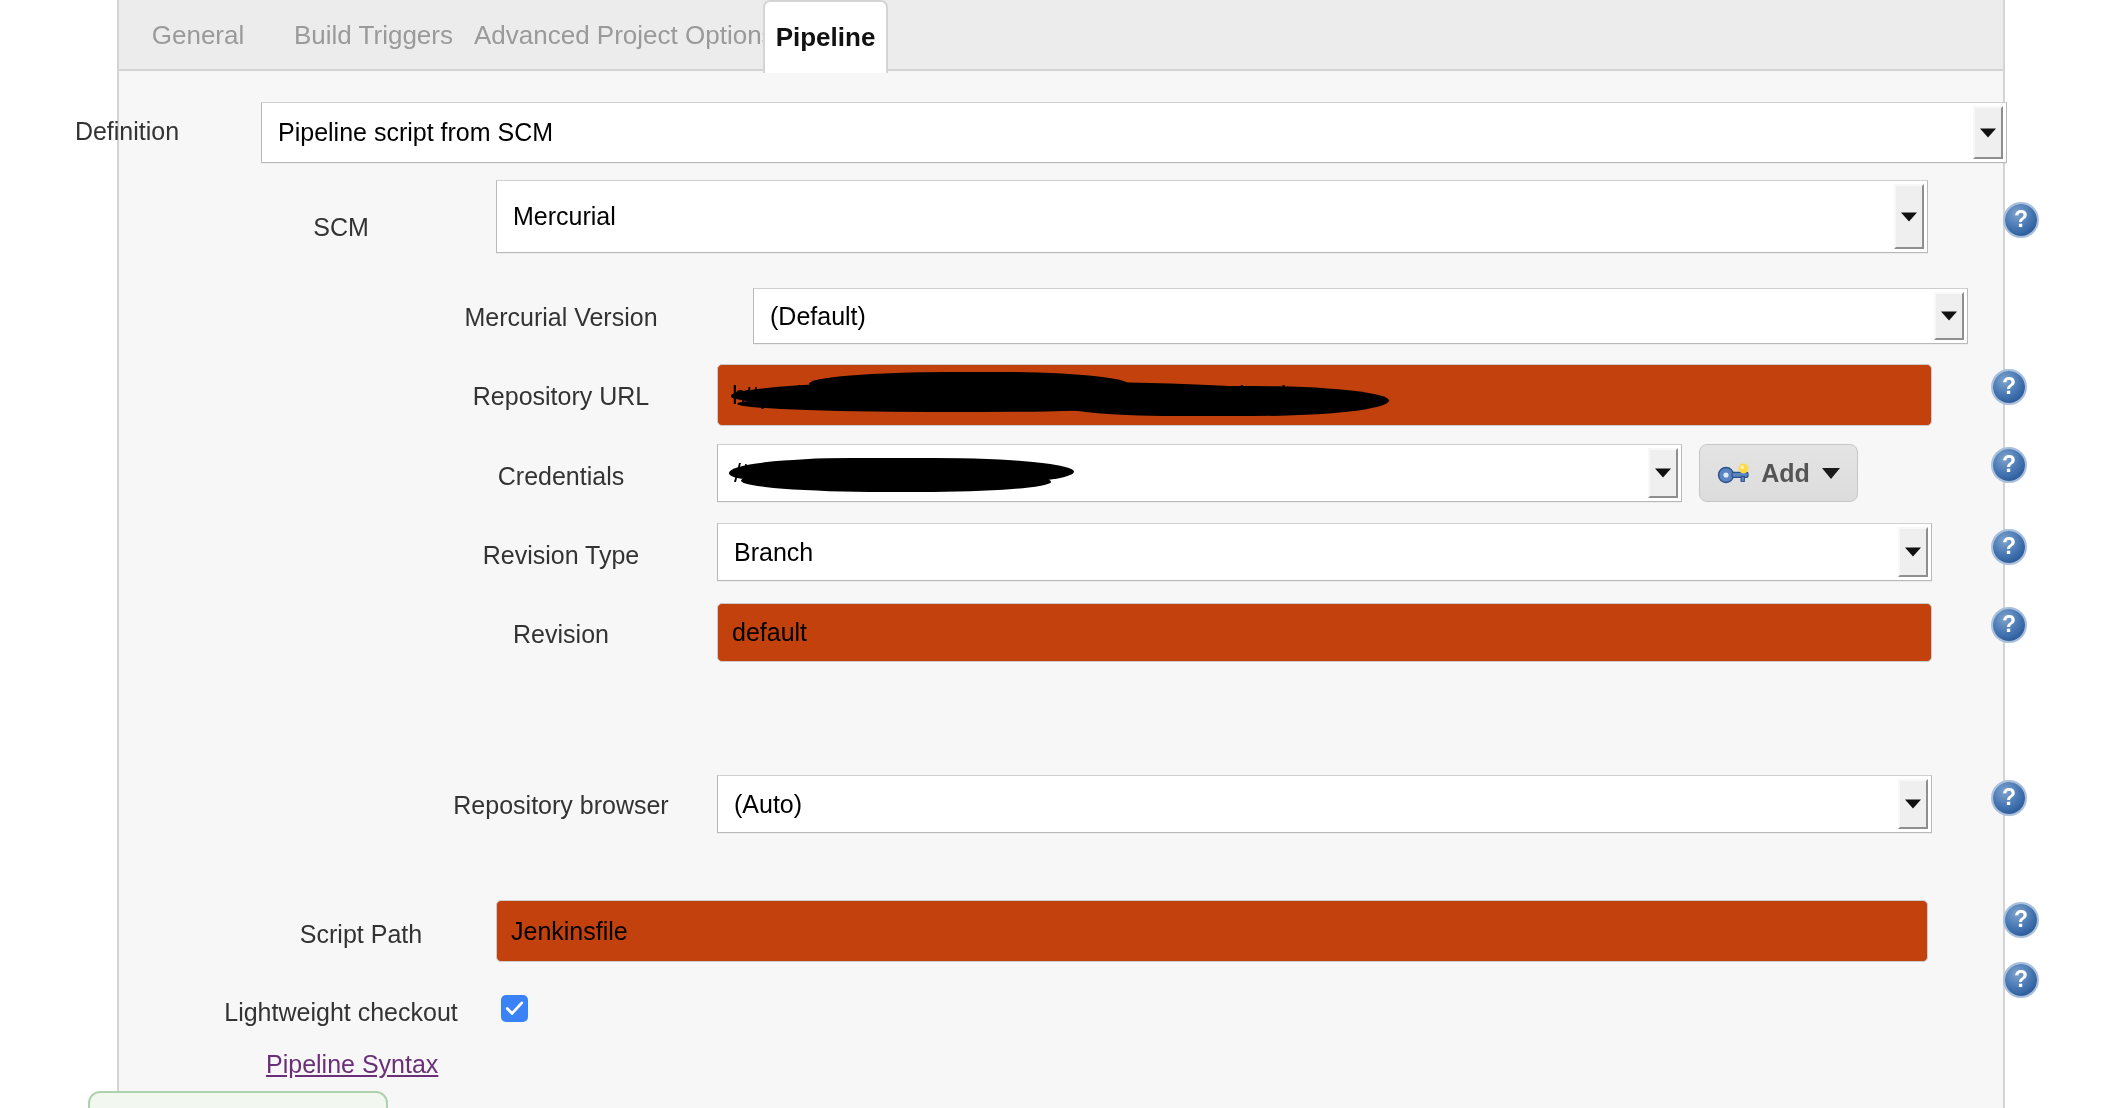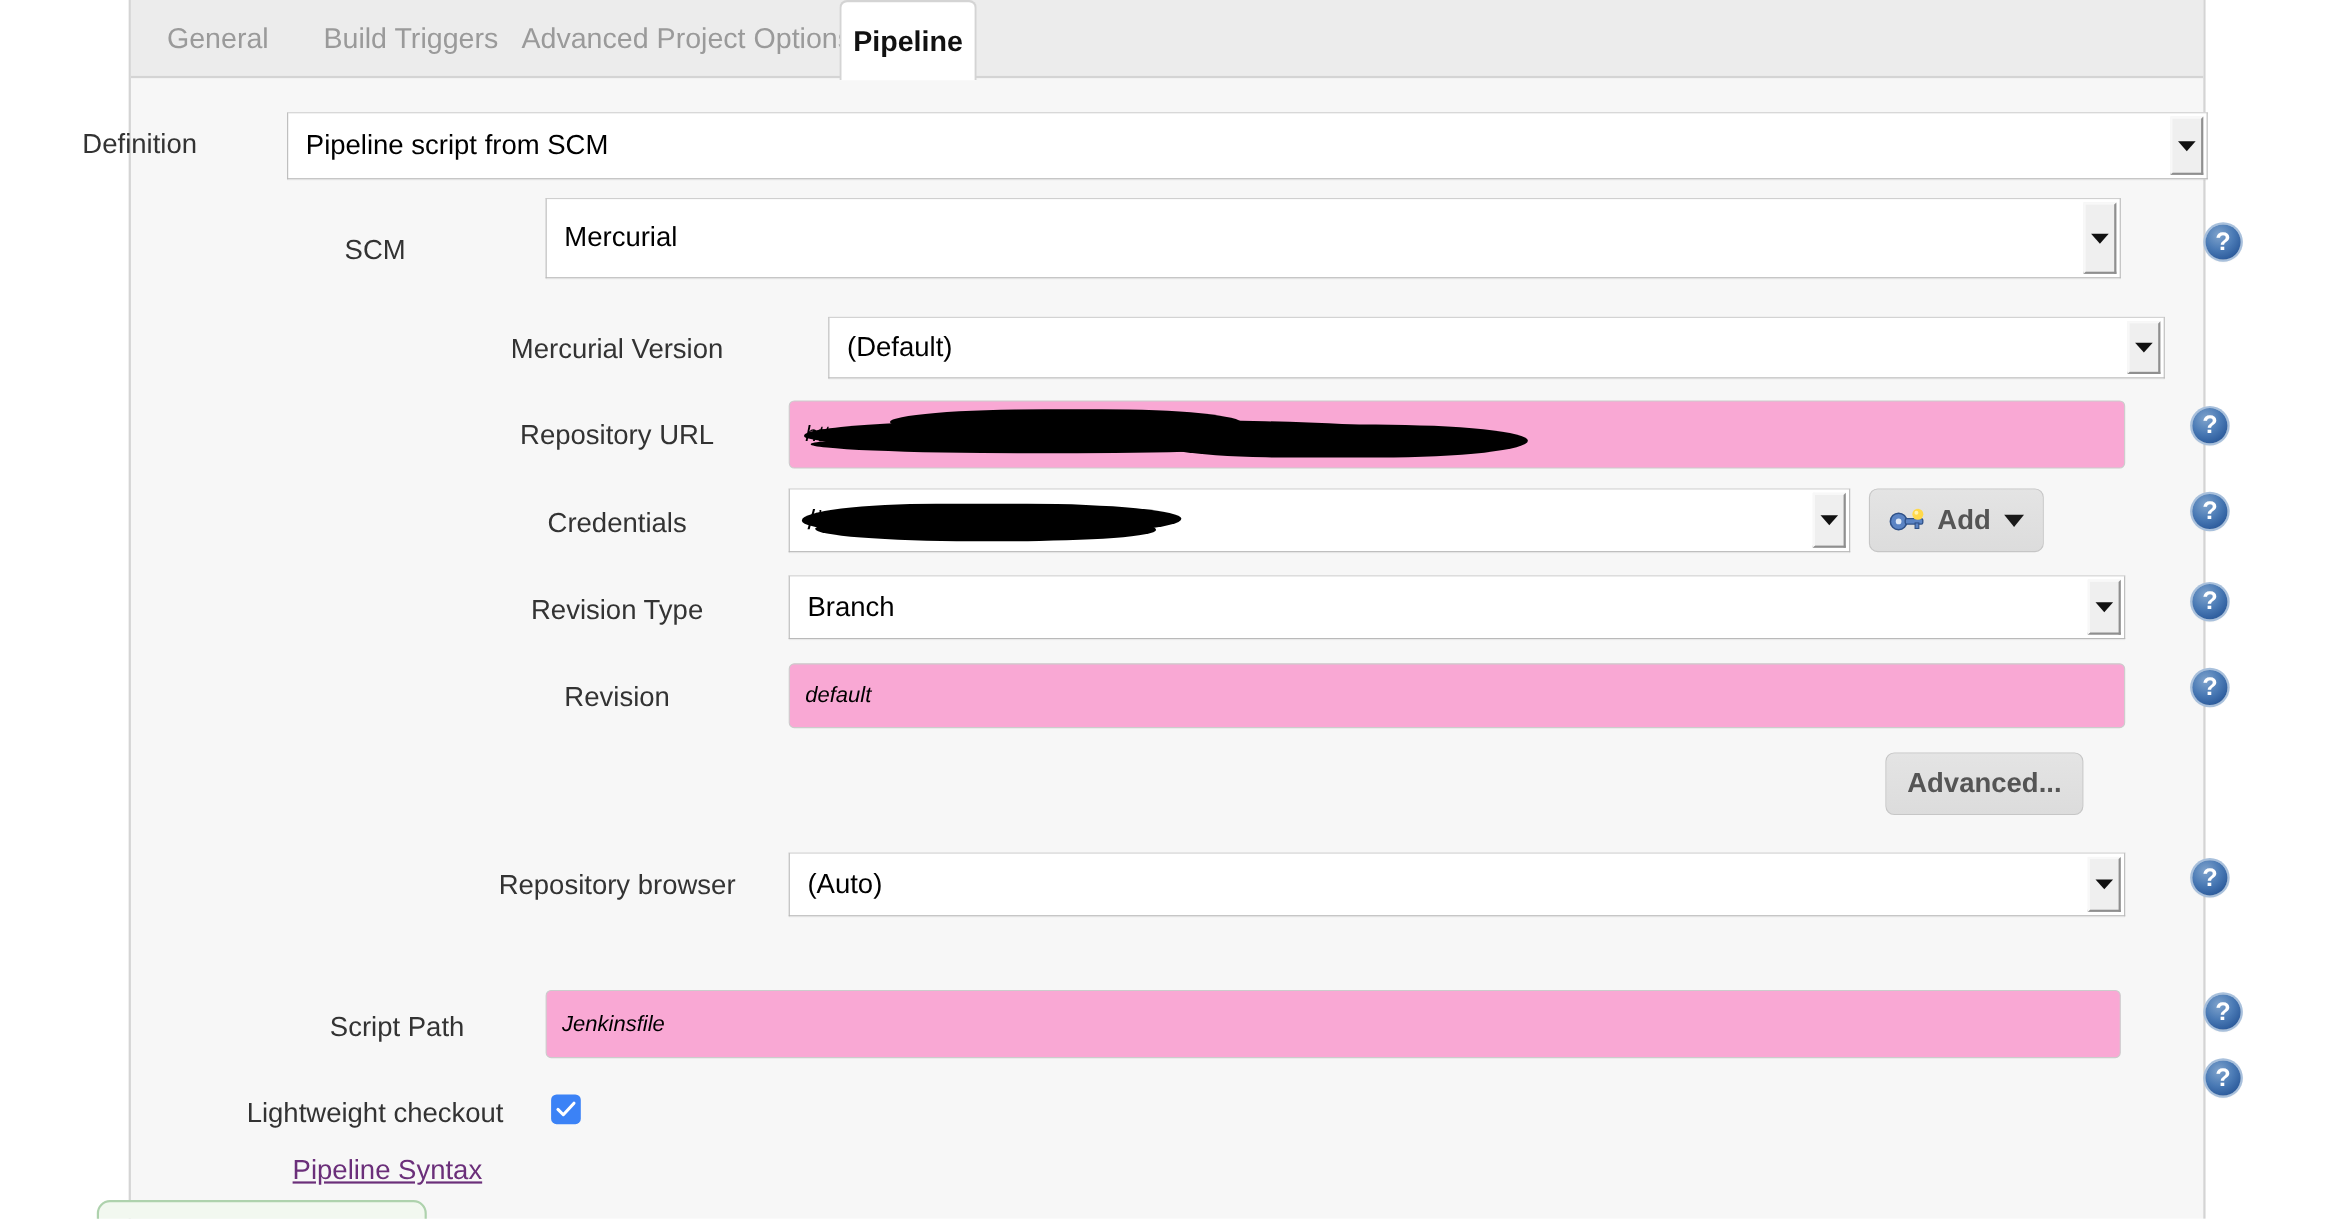--- a/index.html
+++ b/index.html
@@ -121,33 +121,32 @@
     top: 50%;
     transform: translate(-50%, -50%);
     border-left: 8px solid transparent;
     border-right: 8px solid transparent;
     border-top: 9px solid #111111;
   }
 
   
   .inp {
     position: absolute;
-    background: #f9a8d4;
+    background: #c2410c;
     border: 1px solid #cccccc;
     border-radius: 5px;
     box-sizing: border-box;
-    font-size: 20px;
+    font-size: 25px;
     color: #000000;
     display: flex;
     align-items: center;
     padding-left: 14px;
     white-space: nowrap;
     overflow: hidden;
     cursor: text;
-    font-style: italic;
   }
 
   
   .help {
     position: absolute;
     width: 32px;
     height: 32px;
     border-radius: 50%;
     background: radial-gradient(circle at 38% 30%, #7fa3cc 0%, #4a7ab5 45%, #2f5e9e 75%, #24497d 100%);
     box-shadow: 0 0 0 2px #a8c0dc, 0 1px 2px rgba(0,0,0,0.35);
@@ -308,21 +307,20 @@
     <div class="sel" style="left:598px; top:523px; width:1215px; height:58px;">
       <span class="sel-text">Branch</span>
       <span class="sel-arrow"></span>
     </div>
     <div class="help" style="left:1874px; top:531px;"></div>
 
     <div class="row-label" style="left:300px; top:619px; width:284px;">Revision</div>
     <div class="inp" style="left:598px; top:603px; width:1215px; height:59px;">default</div>
     <div class="help" style="left:1874px; top:609px;"></div>
 
-    <div class="btn" style="left:1595px; top:684px; width:180px; height:57px;">Advanced...</div>
 
     <div class="row-label" style="left:300px; top:790px; width:284px;">Repository browser</div>
     <div class="sel" style="left:598px; top:775px; width:1215px; height:58px;">
       <span class="sel-text">(Auto)</span>
       <span class="sel-arrow"></span>
     </div>
     <div class="help" style="left:1874px; top:782px;"></div>
 
     <div class="row-label" style="left:100px; top:919px; width:284px;">Script Path</div>
     <div class="inp" style="left:377px; top:900px; width:1432px; height:62px;">Jenkinsfile</div>

